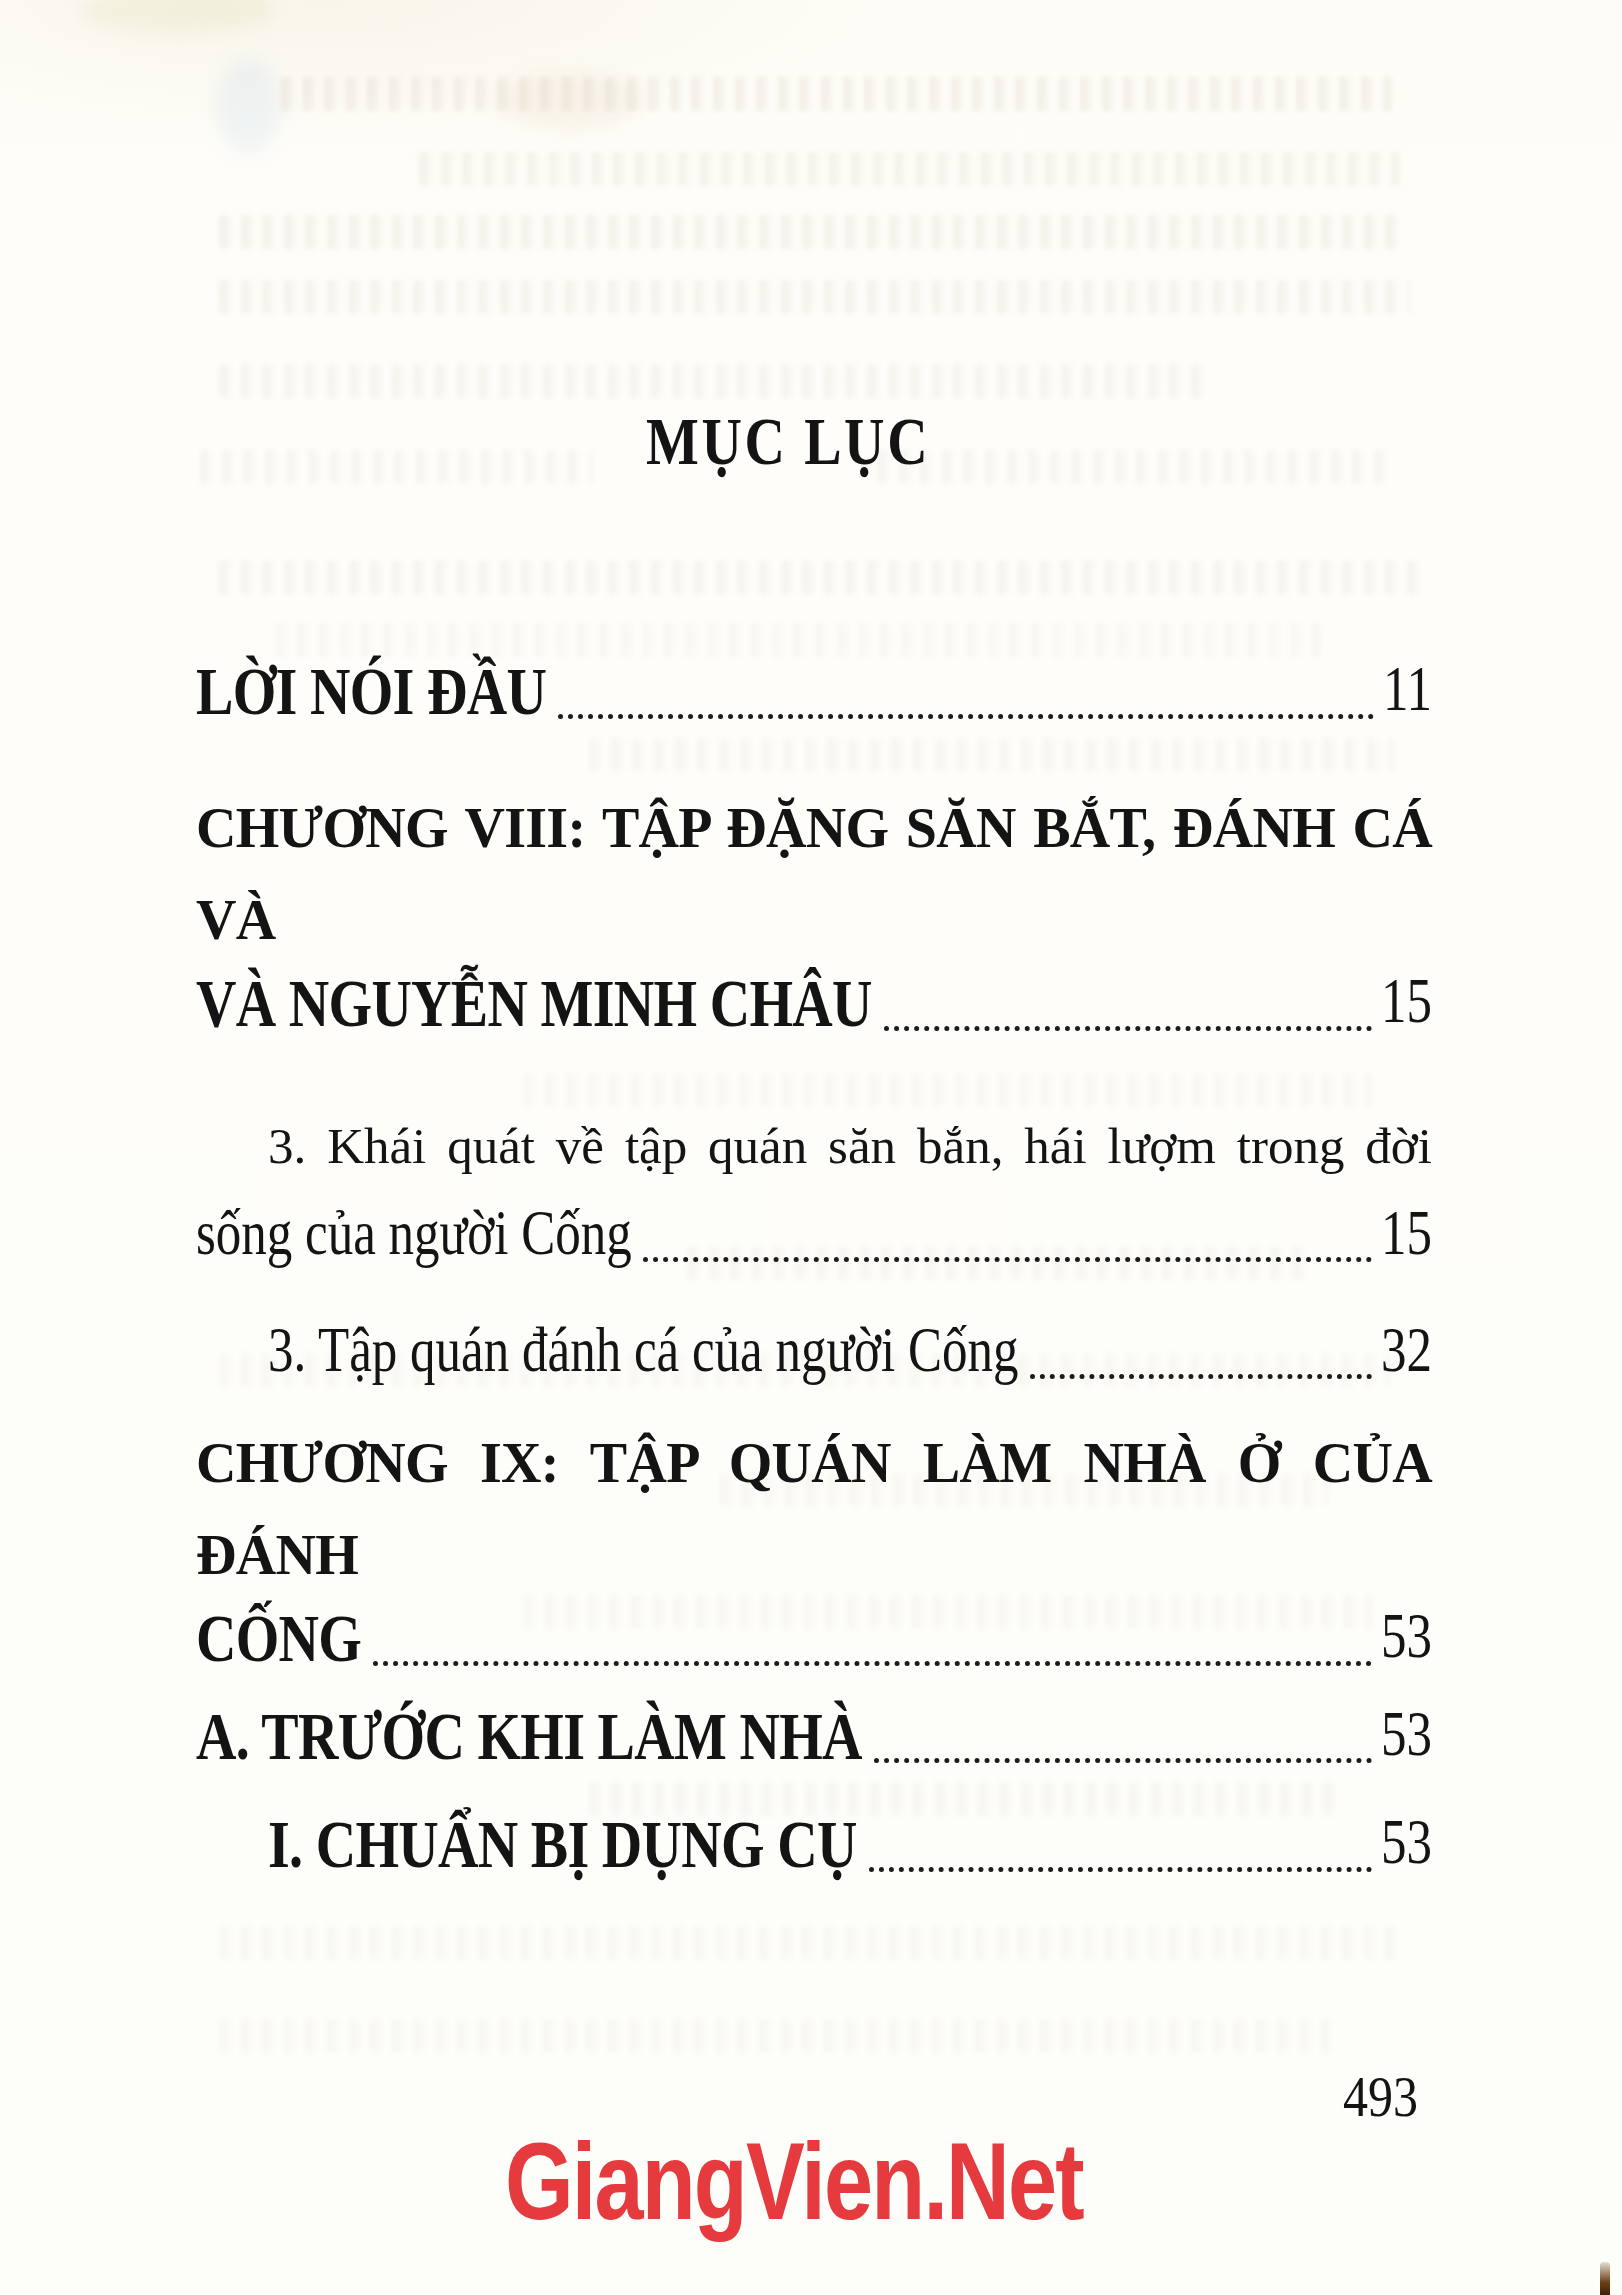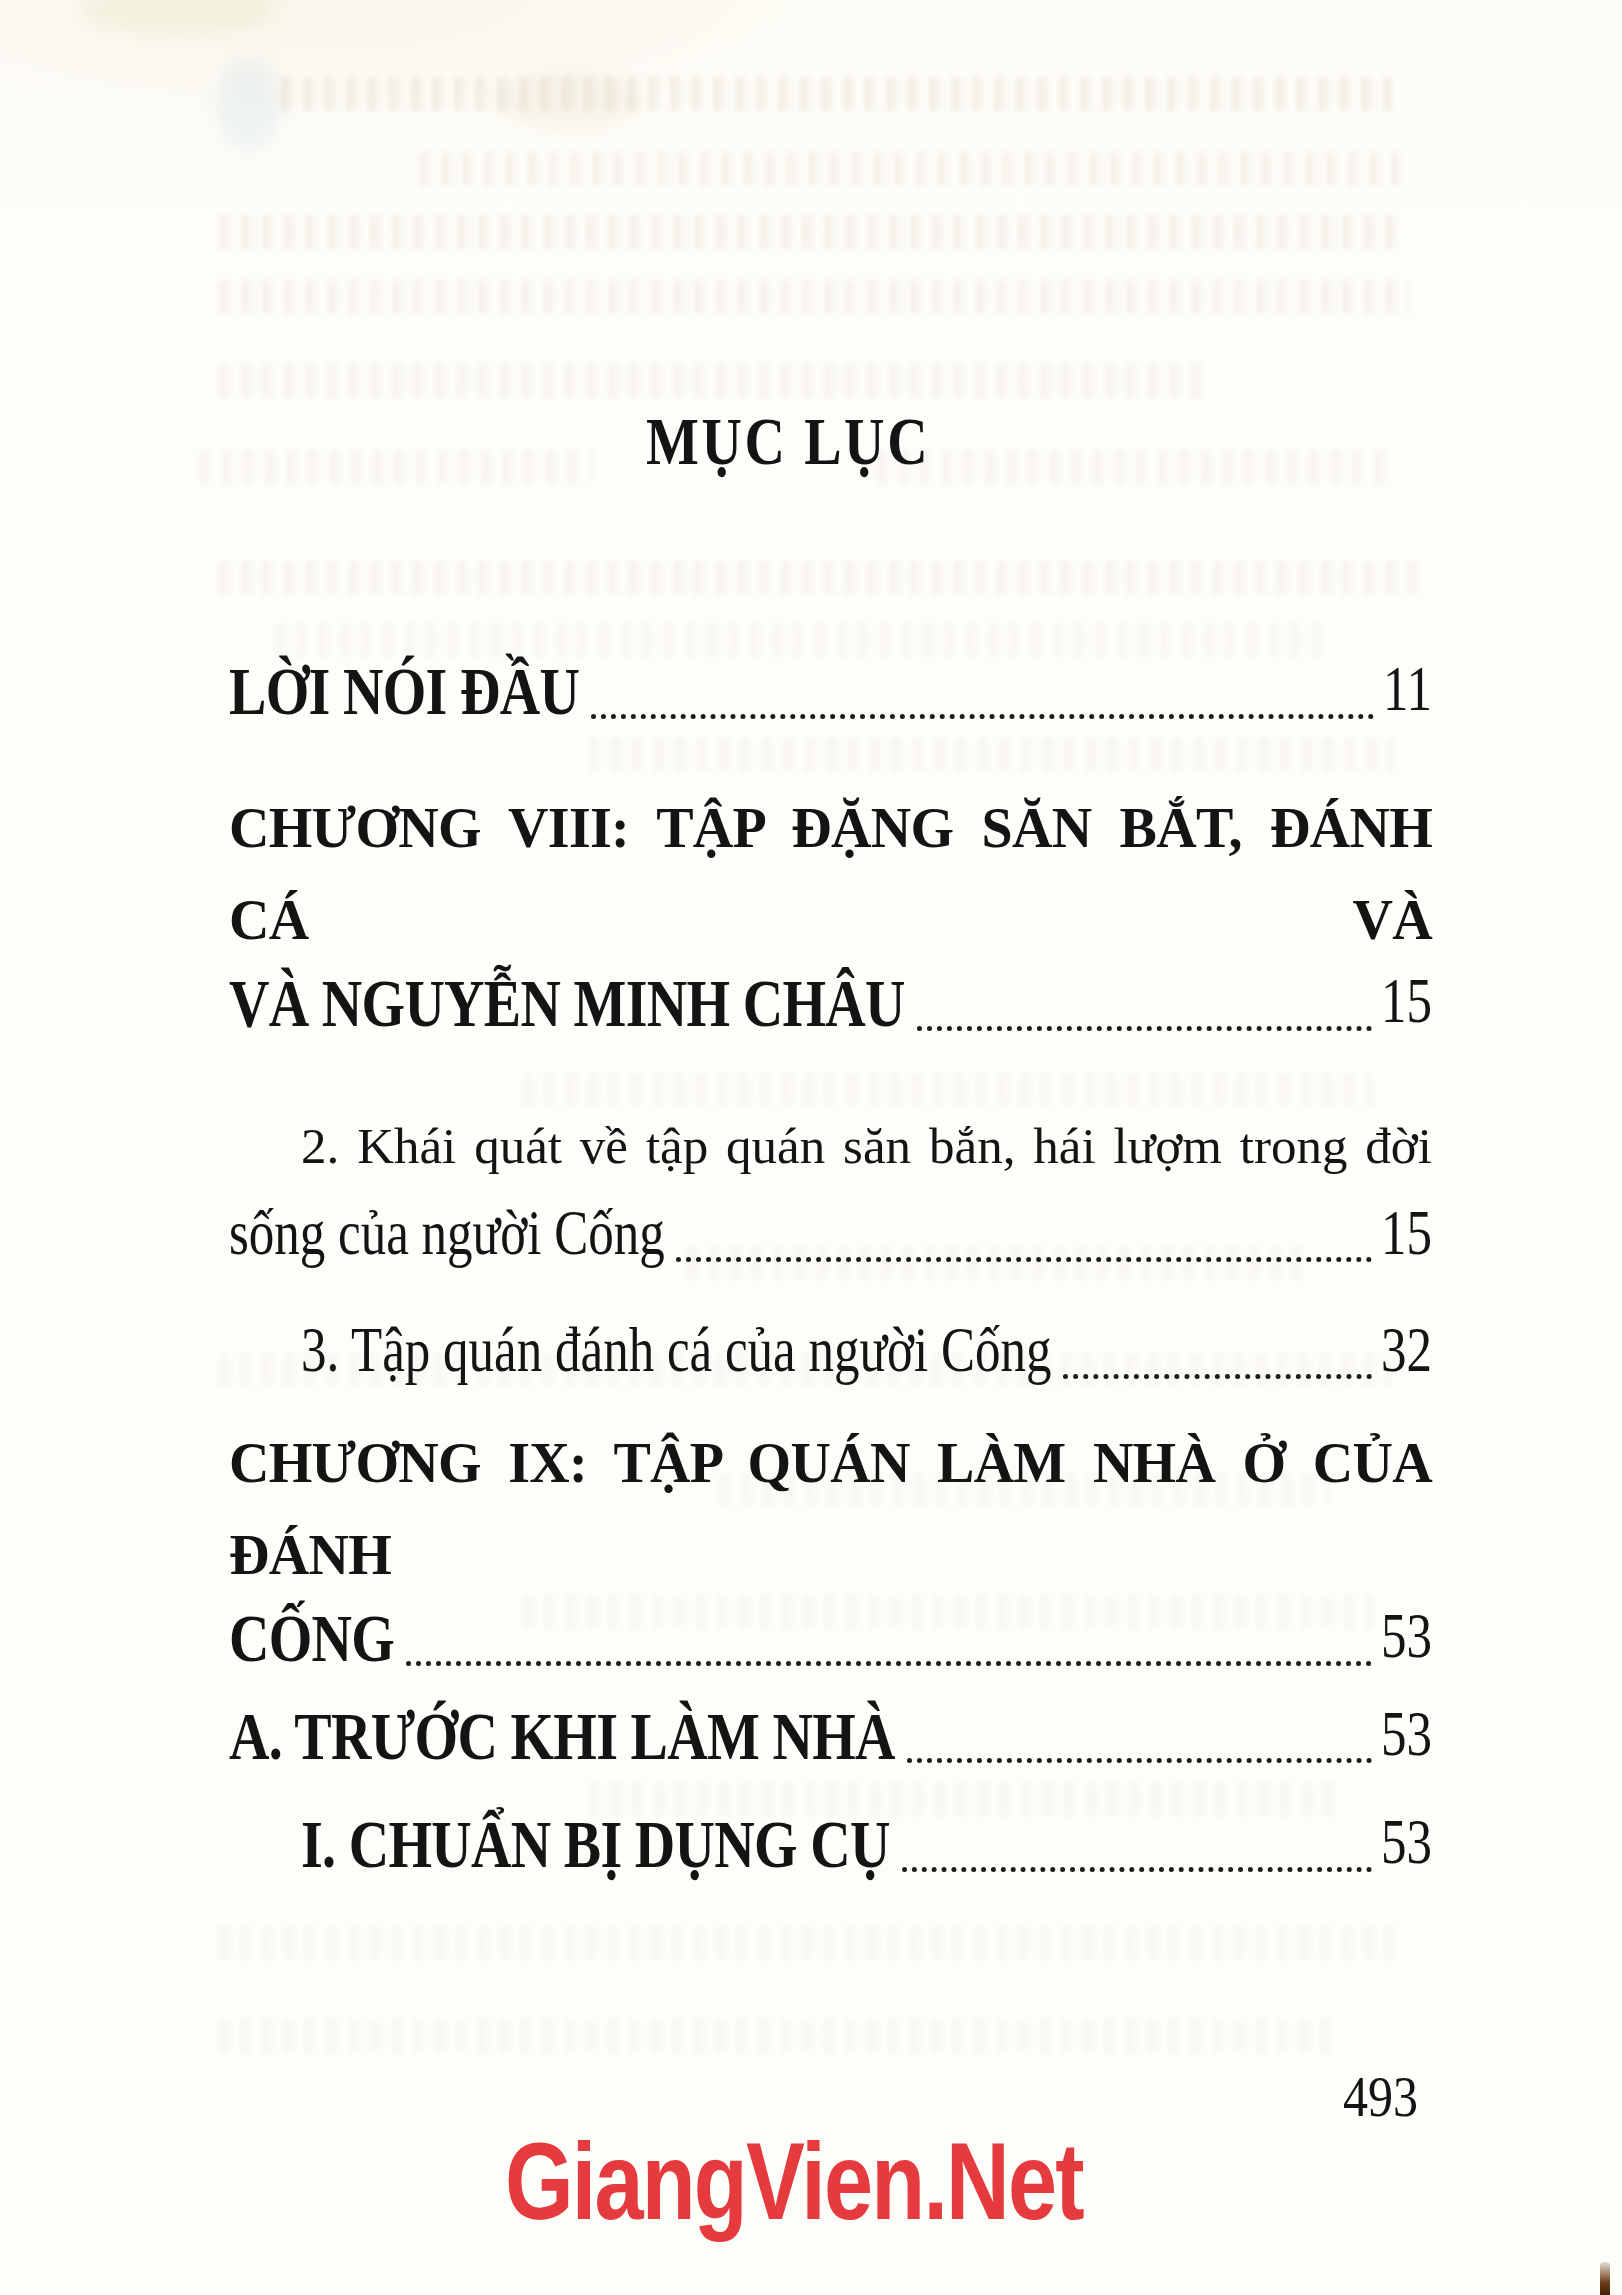--- a/index.html
+++ b/index.html
@@ -37,21 +37,21 @@
   .entry{margin-top:18.3px;}
   .entry:nth-child(1){margin-top:0;}
   .entry:nth-child(2){margin-top:36px;}
   .entry:nth-child(3){margin-top:39px;}
   .entry:nth-child(5){margin-top:5.2px;}
   .entry:nth-child(6){margin-top:5.2px;}
   .entry:nth-child(7){margin-top:16.4px;}
   .entry:nth-child(8){margin-top:19.6px;}
   .entry:nth-child(9){margin-top:13px;}
 
-  .entry .line{line-height:99px;font-size:51px;margin-left:33px;}
+  .entry .line{line-height:99px;font-size:51px;}
   .entry.heading .line{line-height:92px;font-size:56px;font-weight:bold;letter-spacing:-0.7px;}
 
   .txt,.pg{display:inline-block;transform:scaleY(1.25);transform-origin:center bottom;white-space:nowrap;}
   .entry.heading .txt{transform:scaleY(1.2);}
 
   
   .line.fill .txt{display:block;transform:none;width:100%;text-align:justify;text-align-last:justify;white-space:normal;}
   .entry.heading .line.fill .txt{transform:none;}
 
   .line.first-indent{padding-left:72px;}
@@ -119,21 +119,21 @@
           <span class="txt">CHƯƠNG VIII: TẬP ĐẶNG SĂN BẮT, ĐÁNH CÁ VÀ</span>
         </div>
         <div class="line dotline">
           <span class="txt">VÀ NGUYỄN MINH CHÂU</span>
           <span class="dots"></span>
           <span class="pg">15</span>
         </div>
       </div>
       <div class="entry item">
         <div class="line fill first-indent">
-          <span class="txt">2. Khái quát về tập quán săn bắn, hái lượm trong đời</span>
+          <span class="txt">3. Khái quát về tập quán săn bắn, hái lượm trong đời</span>
         </div>
         <div class="line dotline">
           <span class="txt">sống của người Cống</span>
           <span class="dots"></span>
           <span class="pg">15</span>
         </div>
       </div>
       <div class="entry item">
         <div class="line first-indent dotline">
           <span class="txt">3. Tập quán đánh cá của người Cống</span>

